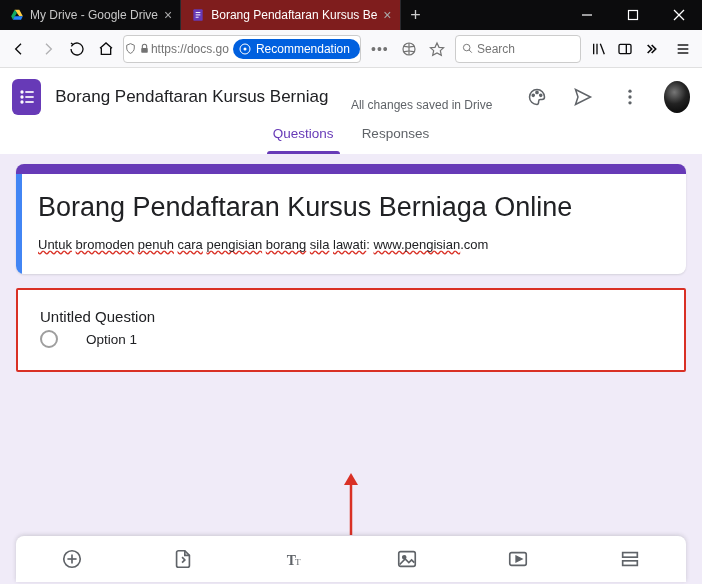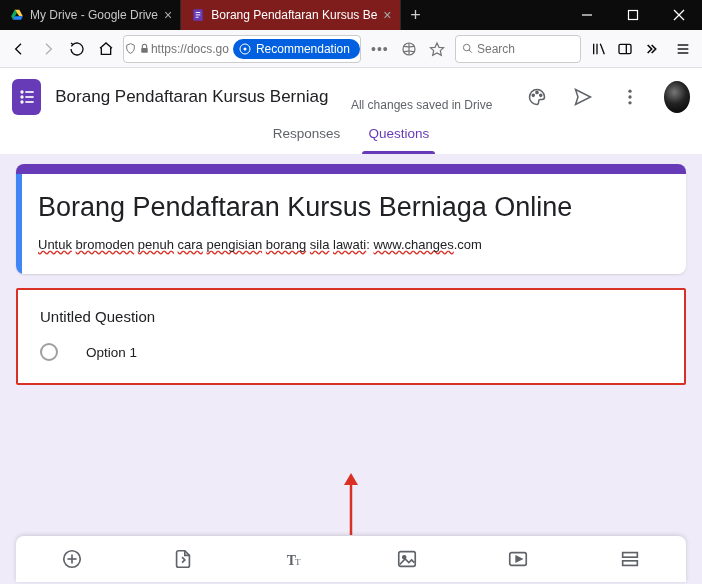--- a/index.html
+++ b/index.html
@@ -60,21 +60,21 @@
   
   .canvas{ background:#f0ebf8; padding:10px 16px 0; height:430px; position:relative;}
   .card{ background:#fff; border-radius:8px; box-shadow:0 1px 2px rgba(60,64,67,.15); margin-bottom:14px; position:relative; overflow:hidden;}
   .card.header-card{ border-top:10px solid #673ab7;}
   .card.header-card .leftbar{position:absolute;left:0;top:0;bottom:0;width:6px;background:#4285f4;}
   .card-inner{ padding:18px 22px 22px;}
   .form-title{ font-size:27px; color:#202124; margin-bottom:14px;}
   .form-desc{ font-size:13px; color:#202124;}
   .spell-err{ text-decoration: underline wavy #d93025; text-decoration-skip-ink:none;}
   .card.question-card{ border:2px solid #d93025; border-radius:2px; box-shadow:none;}
-  .q-title{ font-size:15px; color:#202124; margin-bottom:18px;}
+  .q-title{ font-size:15px; color:#202124; margin-bottom:5px;}
   .option-row{ display:flex; align-items:center; gap:28px;}
   .radio{ width:18px;height:18px;border:2px solid #9e9e9e;border-radius:50%;}
   .opt-label{ font-size:13.5px; color:#202124;}
 
   .arrow{ position:absolute; left:50%; transform:translateX(-50%); top:319px;}
   .arrow svg{width:20px;height:66px;}
 
   .floatbar{ position:absolute; left:16px; right:16px; bottom:2px; height:46px; background:#fff; border-radius:8px 8px 0 0; box-shadow:0 -1px 4px rgba(60,64,67,.2); display:flex; align-items:center; justify-content:space-around;}
   .floatbar .fb{ color:#5f6368; cursor:pointer; display:flex;align-items:center;justify-content:center;width:40px;height:40px;border-radius:50%;}
   .floatbar svg{width:22px;height:22px;}
@@ -244,22 +244,22 @@
       <svg viewBox="0 0 24 24" fill="currentColor">
         <circle cx="12" cy="5" r="2"></circle>
         <circle cx="12" cy="12" r="2"></circle>
         <circle cx="12" cy="19" r="2"></circle>
       </svg>
     </div>
   <div class="avatar"></div>
 </div>
 
 <div class="formtabs">
+  <div class="formtab active">Questions</div>
   <div class="formtab">Responses</div>
-  <div class="formtab active">Questions</div>
 </div>
 
 <div class="canvas">
 
   <div class="card header-card">
     <div class="leftbar"></div>
     <div class="card-inner">
       <div class="form-title">Borang Pendaftaran Kursus Berniaga Online</div>
       <div class="form-desc">
         <span class="spell-err">Untuk</span>
@@ -269,21 +269,21 @@
         <span class="spell-err">penuh</span>
         <span> </span>
         <span class="spell-err">cara</span>
         <span> </span>
         <span class="spell-err">pengisian</span>
         <span> </span>
         <span class="spell-err">borang</span>
         <span> </span>
         <span class="spell-err">sila</span>
         <span> </span>
-        <span class="spell-err">lawati</span><span>: </span><span class="spell-err">www.changes</span><span>.com</span>
+        <span class="spell-err">lawati</span><span>: </span><span class="spell-err">www.pengisian</span><span>.com</span>
       </div>
     </div>
   </div>
 
   <div class="card question-card">
     <div class="card-inner">
       <div class="q-title">Untitled Question</div>
       <div class="option-row">
         <div class="radio"></div>
         <div class="opt-label">Option 1</div>

